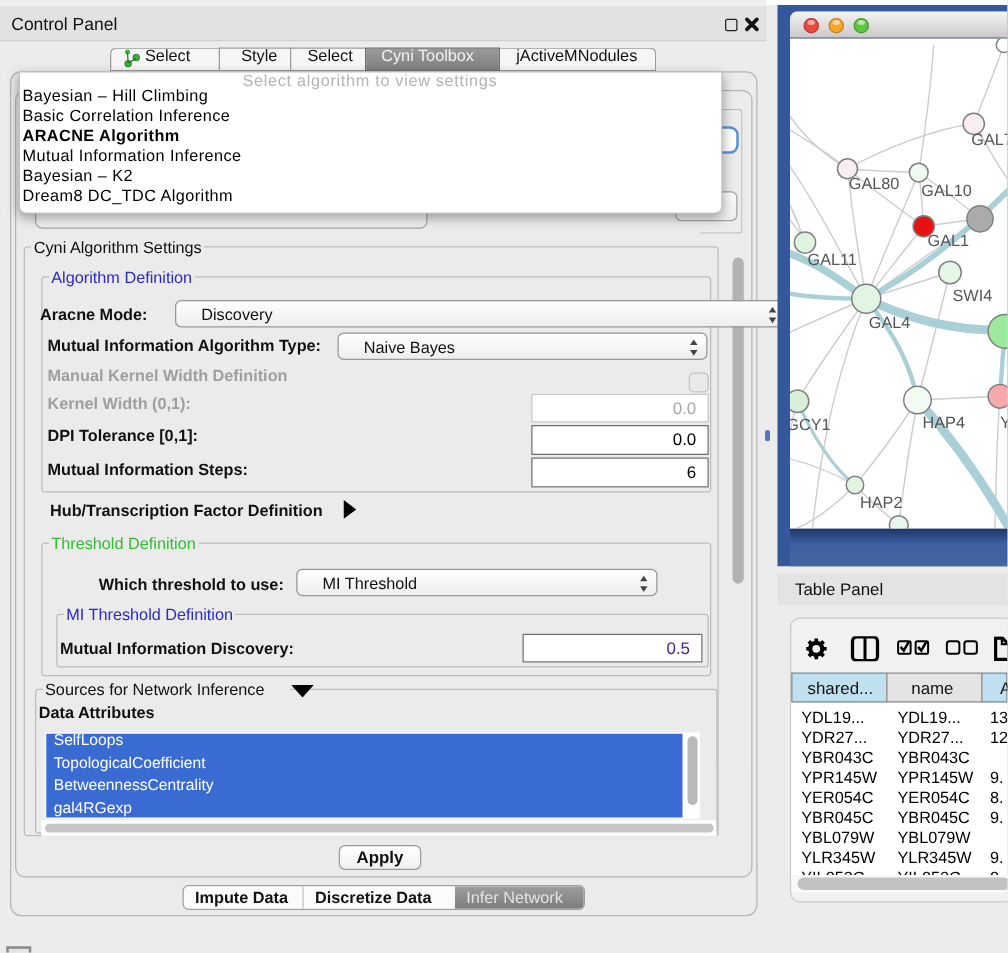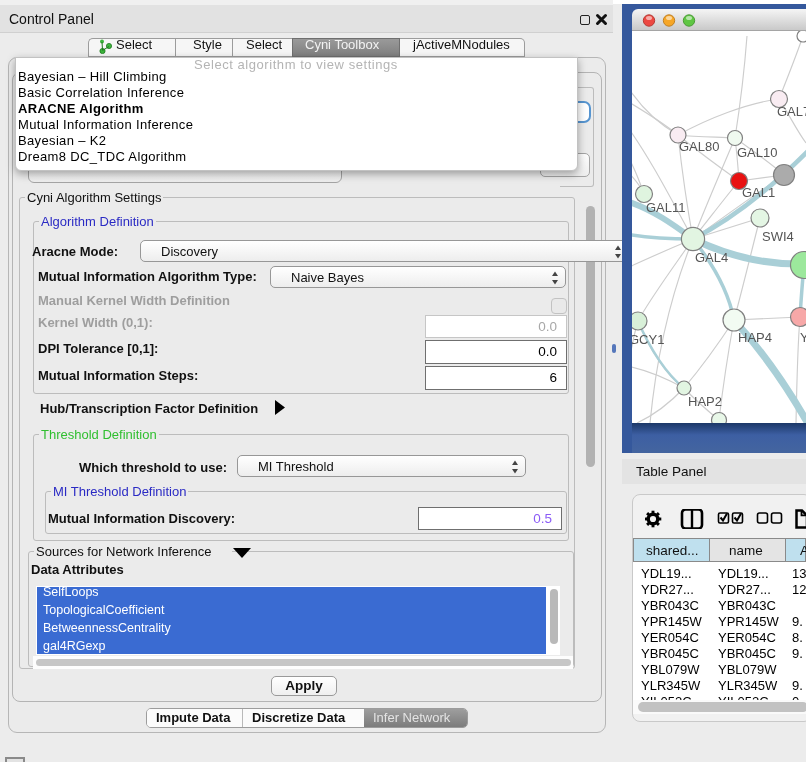--- a/index.html
+++ b/index.html
@@ -112,21 +112,21 @@
   <svg class="ar" width="10" height="22" viewBox="0 0 10 22">
       <path d="M5 4.5 L8 9 L2 9 Z" fill="#444"></path>
       <path d="M5 17.5 L8 13 L2 13 Z" fill="#444"></path>
     </svg>
 </div>
 
 <fieldset class="fs" style="left:45px;top:484px;width:522px;height:50px;">
   <legend style="color:#2a2ac4;">MI Threshold Definition</legend>
 </fieldset>
 <div class="abs lbl b" style="left:48px;top:511px;">Mutual Information Discovery:</div>
-<div class="tfield" style="left:418px;top:507px;width:144px;height:23px;border:1px solid #6f6f6f;color:#8b5cf6;padding:3px 9px 0 0;">0.5</div>
+<div class="tfield" style="left:418px;top:507px;width:144px;height:23px;border:1px solid #6f6f6f;color:#4c1d95;padding:3px 9px 0 0;">0.5</div>
 
 <fieldset class="fs" style="left:28px;top:544px;width:546px;height:123px;">
   <legend style="color:#111;">Sources for Network Inference&nbsp;&nbsp;&nbsp;&nbsp;&nbsp;</legend>
 </fieldset>
 <svg class="abs" style="left:233px;top:548px;" width="18" height="10" viewBox="0 0 18 10">
     <path d="M0 0 L18 0 L9 10 Z" fill="#000"></path>
   </svg>
 <div class="abs lbl b" style="left:31px;top:562px;">Data Attributes</div>
 
 <div class="abs" style="left:36px;top:586px;width:524px;height:69px;background:#fff;"></div>

